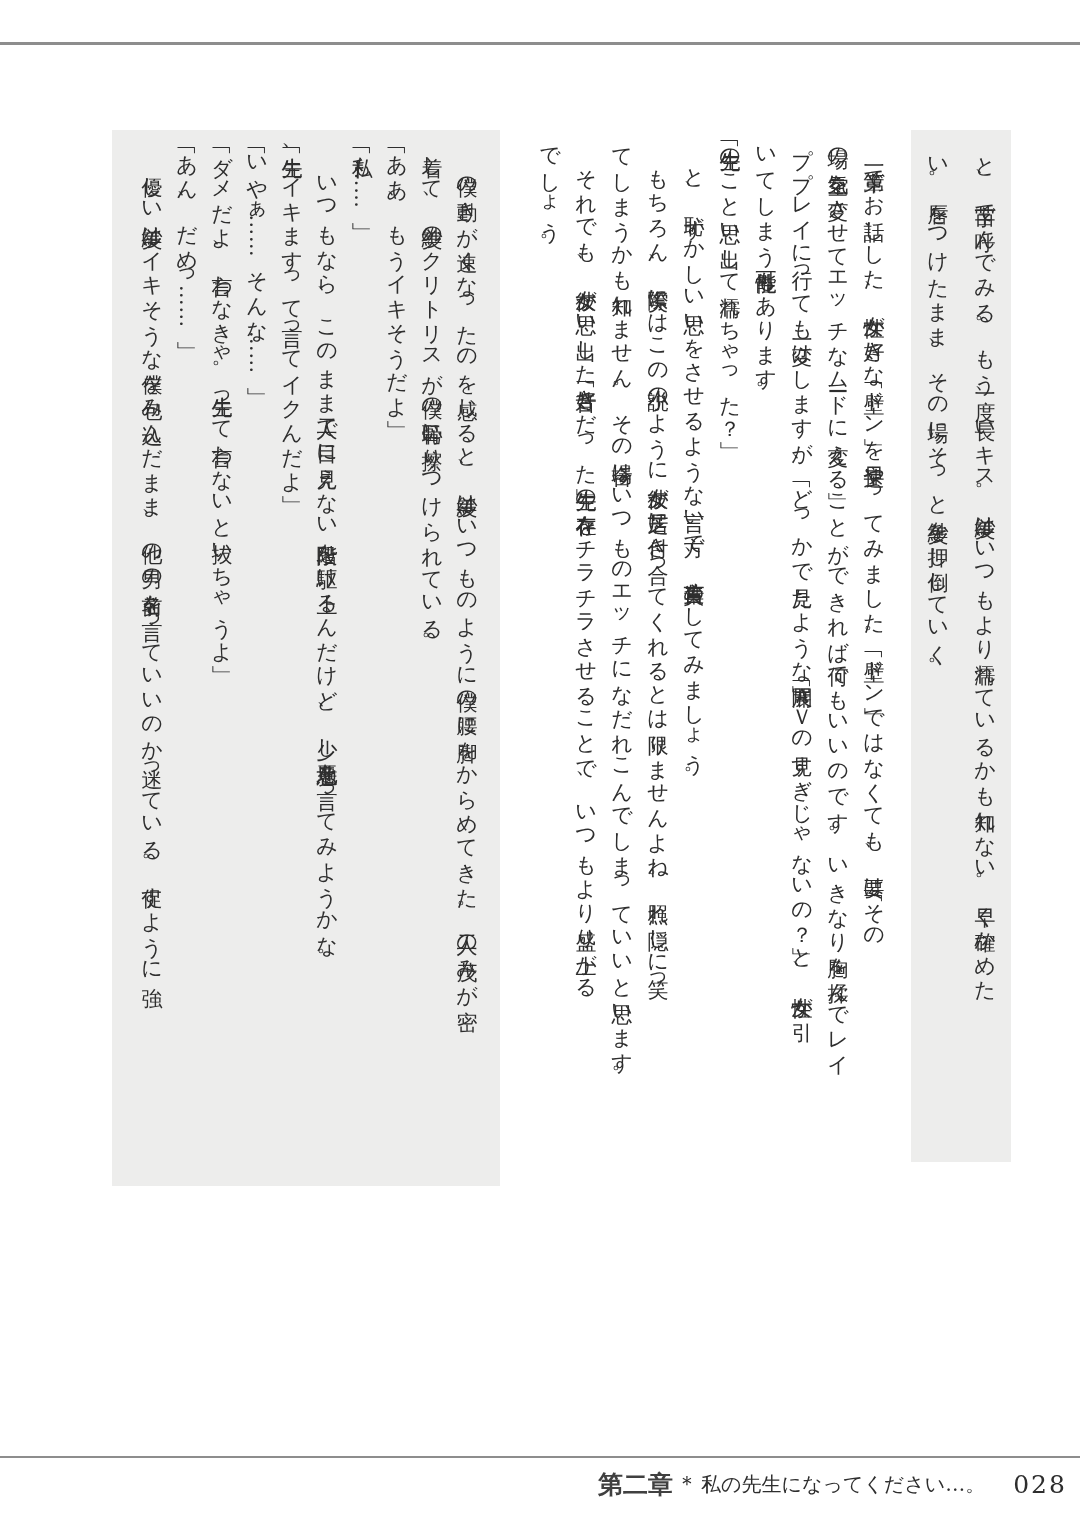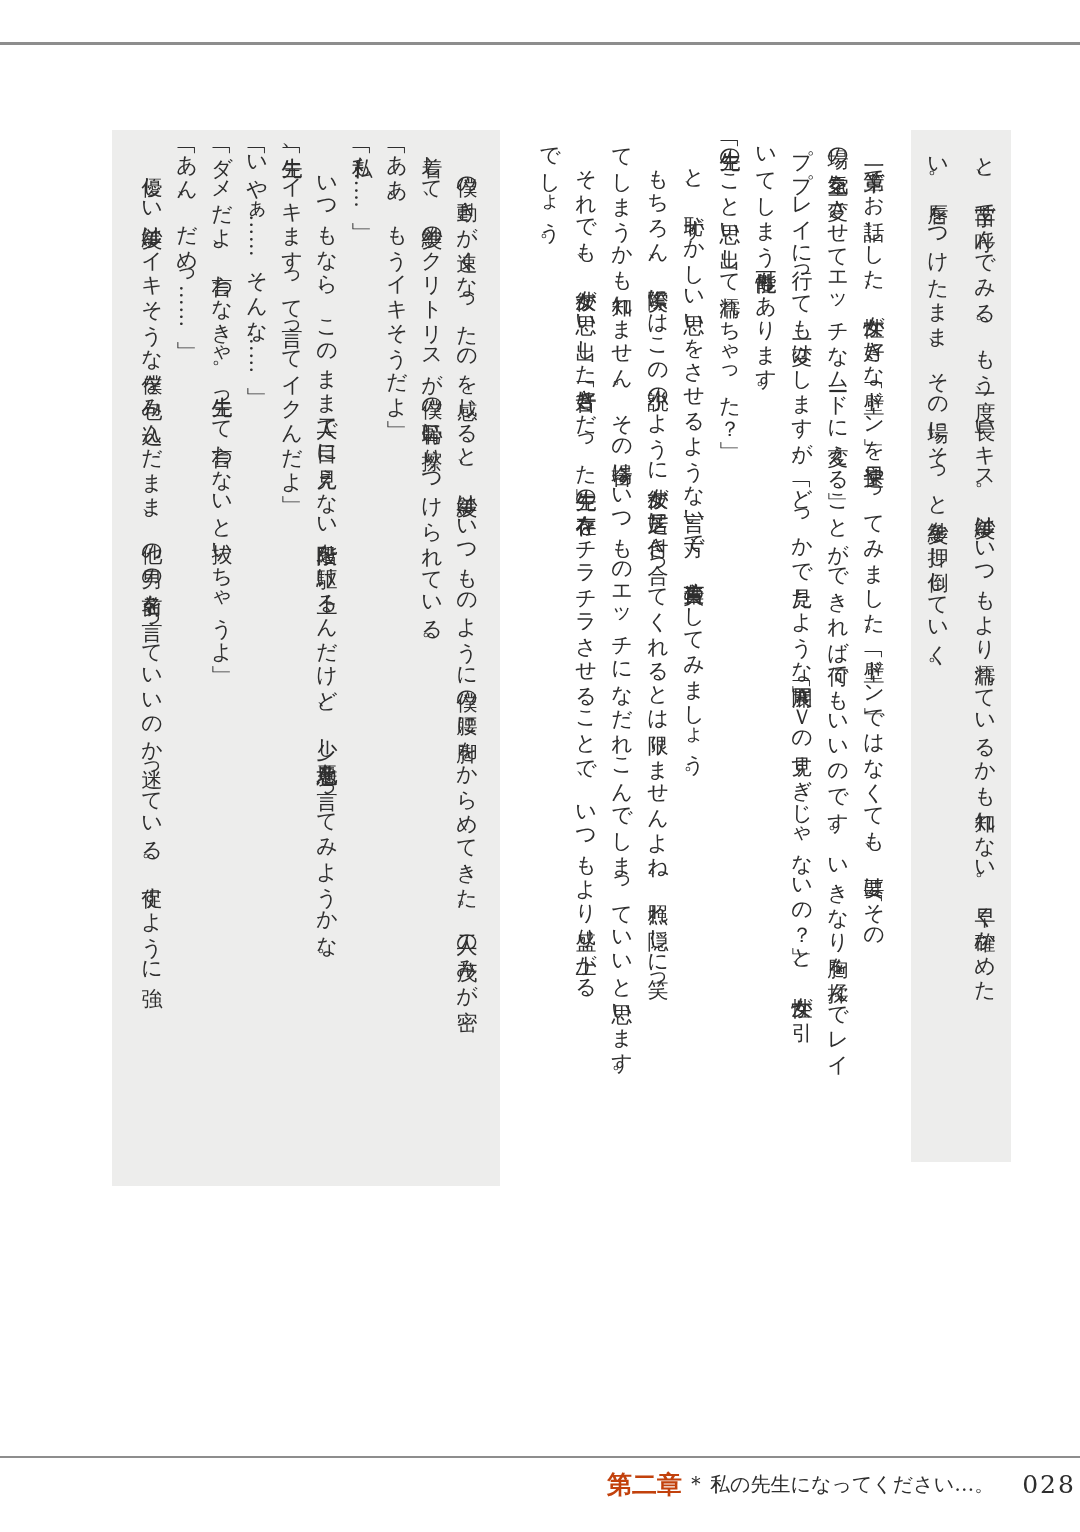--- a/index.html
+++ b/index.html
@@ -33,21 +33,21 @@
   .block-left  { left:112px; top:130px; width:388px; height:1056px; padding:10px 16px; line-height:35px; }
 
   .tcol {  }
 
   .footer {
     position:absolute; left:598px; top:1466px; height:36px;
     display:flex; align-items:center; white-space:nowrap;
   }
   .chapter-label {
     font-family:"DejaVu Sans","Liberation Sans",sans-serif;
-    font-weight:bold; font-size:25px; color:#c2410c;margin-left:9px;
+    font-weight:bold; font-size:25px; color:#404040;
   }
   .chapter-sep { font-size:22px; margin:0 3px; color:#2e2e2e; }
   .chapter-title { font-size:20px; color:#2e2e2e; }
   .page-number { margin-left:28px; font-size:25px; letter-spacing:2px; color:#2e2e2e; }
 </style>
 </head>
 <body>
 
 <div class="page">
 

